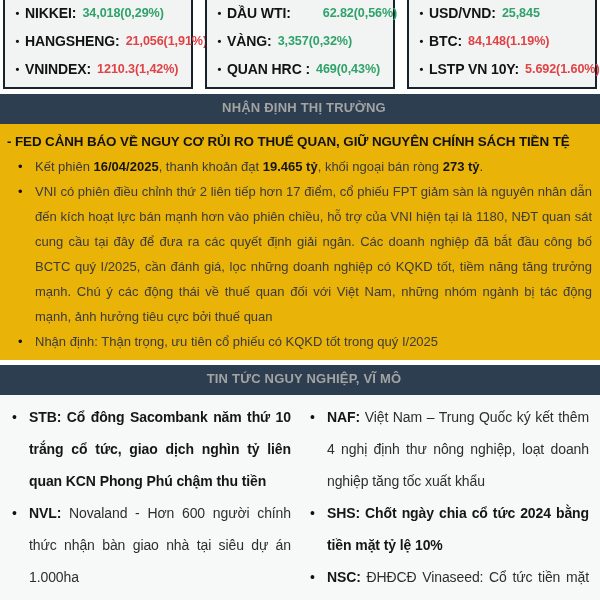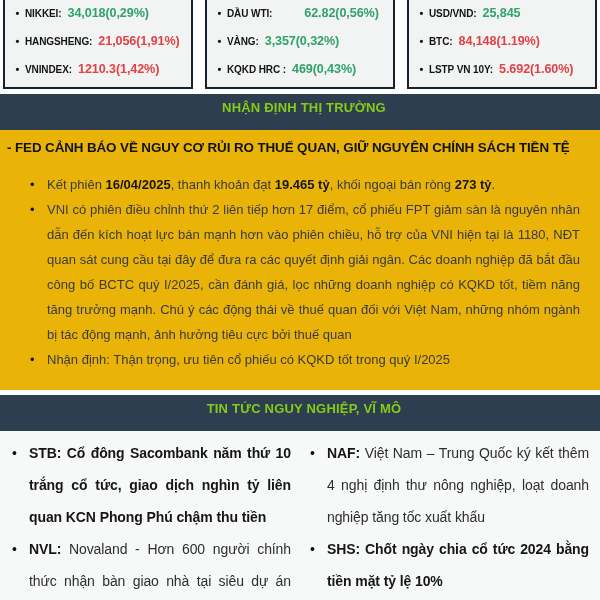--- a/index.html
+++ b/index.html
@@ -6,31 +6,31 @@
   body{
     width:600px;height:600px;overflow:hidden;background:#ffffff;
     font-family:"Liberation Sans","DejaVu Sans",sans-serif;
     -webkit-font-smoothing:antialiased;
   }
   
   .tickers{display:flex;gap:12px;margin:-15px 3px 0 3px;}
   .tbox{flex:1;border:2px solid #17222d;background:#f2f3f3;padding:12px 3px 4px 5px;min-width:0;}
   .trow{display:flex;align-items:center;height:28px;font-weight:bold;white-space:nowrap;}
   .trow .dot{width:15px;text-align:center;color:#111;font-size:11px;flex:0 0 15px;}
-  .trow .lbl{color:#131313;font-size:10px;margin-right:6px;letter-spacing:-0.1px;}
+  .trow .lbl{color:#131313;font-size:14px;margin-right:6px;letter-spacing:-0.1px;}
   .trow .val{font-size:12.6px;letter-spacing:-0.1px;}
   
   .bar{
-    background:#2d3e50;color:#84cc16;text-align:center;font-weight:bold;
-    font-size:13px;height:36px;line-height:27px;letter-spacing:0.2px;margin-top:5px;padding-left:8px;
+    background:#2d3e50;color:#a3a3a3;text-align:center;font-weight:bold;
+    font-size:13px;height:30px;line-height:27px;letter-spacing:0.2px;margin-top:5px;padding-left:8px;
   }
   
   .section{background:#eab308;padding:3px 6px 6px 6px;}
   .headline{font-weight:bold;color:#121212;font-size:13.4px;padding:7px 1px 5px 1px;letter-spacing:-0.1px;}
-  .assess{margin:12px;padding:0 2px 0 10px;}
+  .assess{margin:0;padding:0 2px 0 10px;}
   .aitem{position:relative;padding-left:19px;font-size:13px;line-height:25px;color:#3b3b3b;text-align:justify;}
   .aitem::before{content:"\2022";position:absolute;left:2px;top:0;color:#111;}
   .bold{font-weight:bold;color:#161616;}
   
   .news{display:flex;background:#f7f8f8;padding:6px 2px 0 2px;}
   .ncol{flex:1;padding:0 9px;min-width:0;}
   .nitem{position:relative;padding-left:18px;font-size:14px;line-height:32px;color:#2e2e2e;text-align:justify;letter-spacing:-0.1px;}
   .nitem::before{content:"\2022";position:absolute;left:1px;top:0;color:#111;}
 </style>
 </head>
@@ -60,21 +60,21 @@
       <span class="lbl">DẦU WTI:</span>
       <span class="val" style="color: rgb(47, 163, 106); margin-left: 26px;">62.82(0,56%)</span>
     </div>
     <div class="trow">
       <span class="dot">•</span>
       <span class="lbl">VÀNG:</span>
       <span class="val" style="color: rgb(47, 163, 106);">3,357(0,32%)</span>
     </div>
     <div class="trow">
       <span class="dot">•</span>
-      <span class="lbl">KQKD HRC :</span>
+      <span class="lbl">QUAN HRC :</span>
       <span class="val" style="color: rgb(47, 163, 106);">469(0,43%)</span>
     </div>
   </div>
   <div class="tbox">
     <div class="trow">
       <span class="dot">•</span>
       <span class="lbl">USD/VND:</span>
       <span class="val" style="color: rgb(47, 163, 106); text-align: right;">25,845</span>
     </div>
     <div class="trow">

